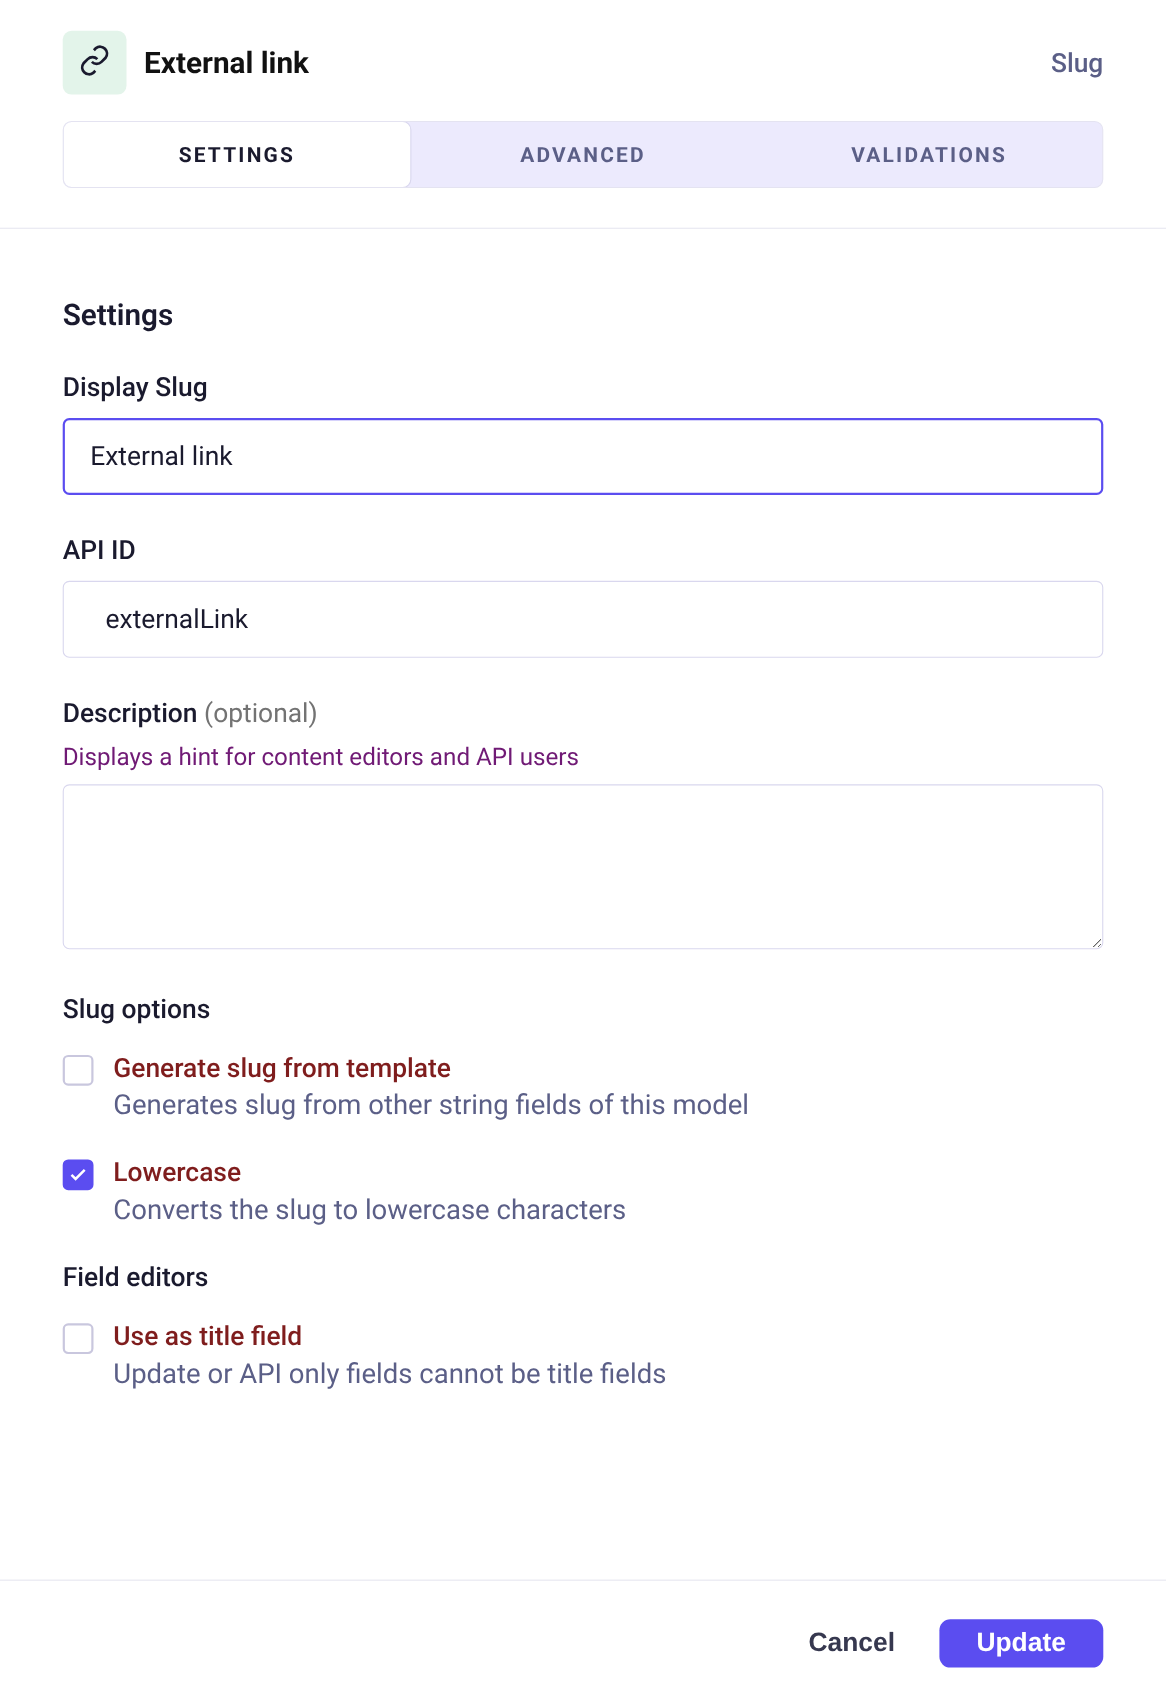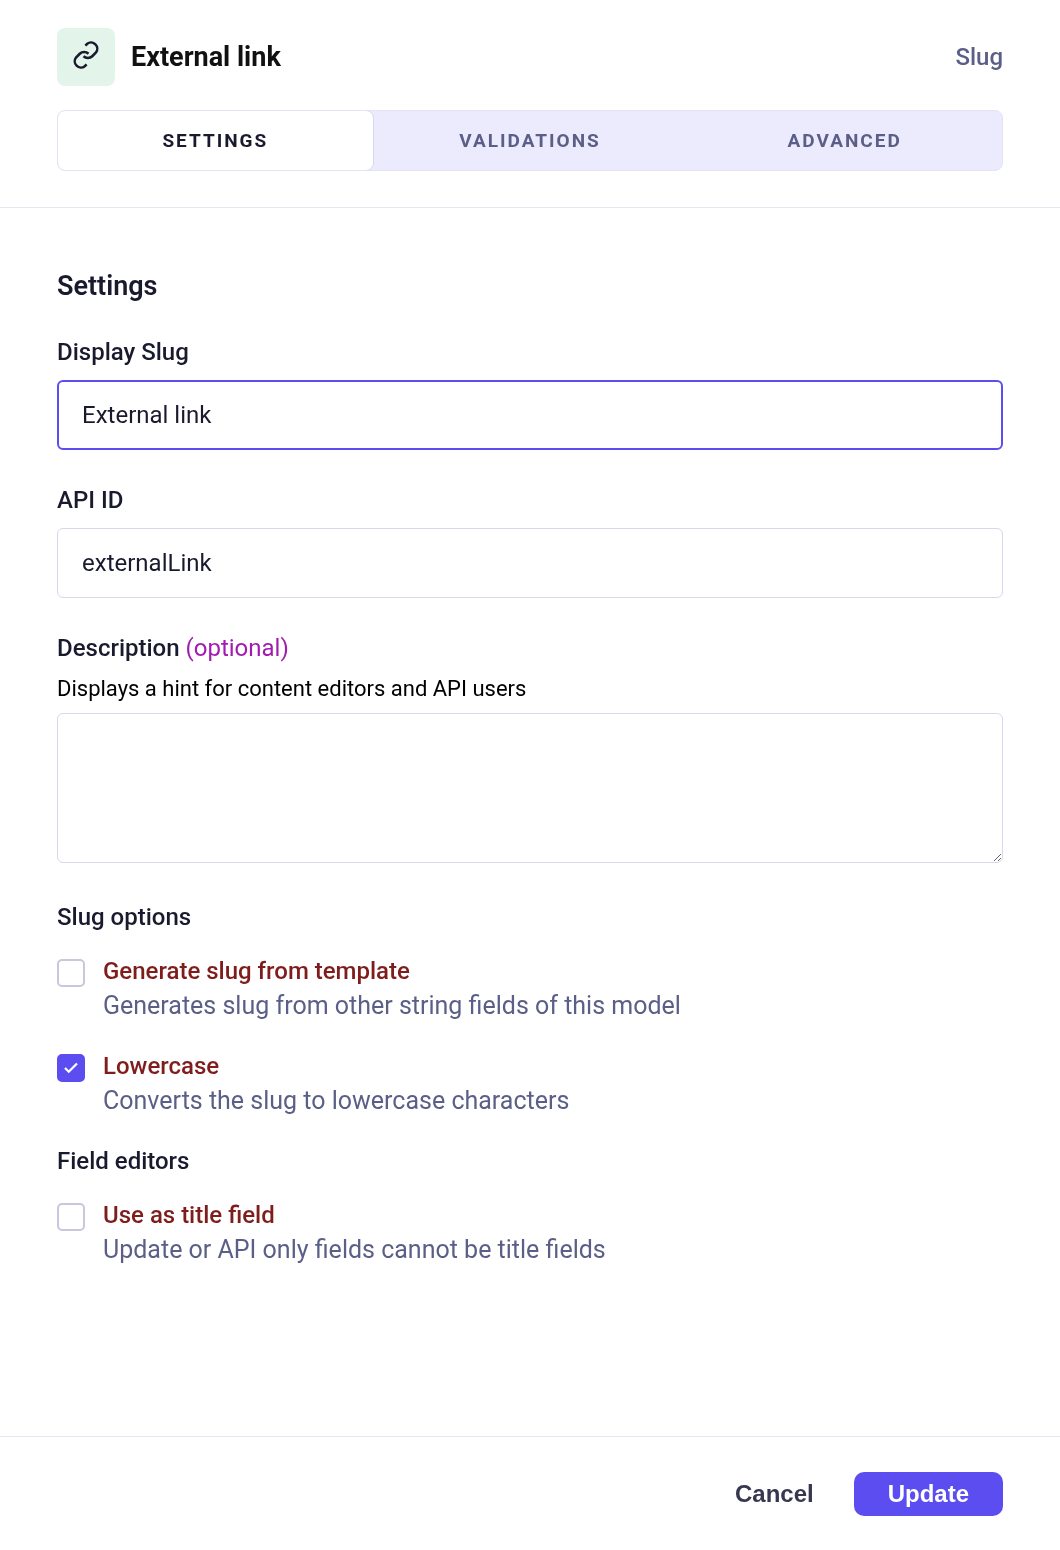--- a/index.html
+++ b/index.html
@@ -65,26 +65,26 @@
     overflow-y: auto;
   }
   .content-scroll::-webkit-scrollbar { width: 10px; }
   .content-scroll::-webkit-scrollbar-thumb { background: #c8c8d4; border-radius: 5px; }
   .content {
     padding: 50px 57px 40px 57px;
   }
   .section-title { font-size: 27px; font-weight: 600; margin-bottom: 36px; }
   .field { margin-bottom: 36px; }
   .field-label { font-size: 24px; font-weight: 500; margin-bottom: 14px; display:block; }
-  .field-label .optional { color: #a21caf; font-weight: 400; }
-  .hint { font-size: 22px; color: #000000; margin-bottom: 12px; }
+  .field-label .optional { color: #737373; font-weight: 400; }
+  .hint { font-size: 22px; color: #701a75; margin-bottom: 12px; }
   .text-input, .textarea {
     width: 100%;
     font-size: 24px;
-    padding: 20px 24px;
+    padding: 20px 38px;
     border: 1px solid #d9d7ee;
     border-radius: 6px;
     font-family: inherit;
     color: #1a1a2e;
     background: #fff;
   }
   .text-input.focused {
     border: 2px solid #5b4df0;
     padding: 19px 23px;
   }
@@ -143,22 +143,22 @@
           </svg>
       </span>
     </div>
     <div class="header-title">External link</div>
   </div>
   <div class="header-type">Slug</div>
 </div>
 
 <div class="tabs">
   <div class="tab active">SETTINGS</div>
+  <div class="tab">ADVANCED</div>
   <div class="tab">VALIDATIONS</div>
-  <div class="tab">ADVANCED</div>
 </div>
 
 <div class="divider"></div>
 
 <div class="content-scroll">
   <div class="content">
 
     <div class="section-title">Settings</div>
 
     <div class="field">

